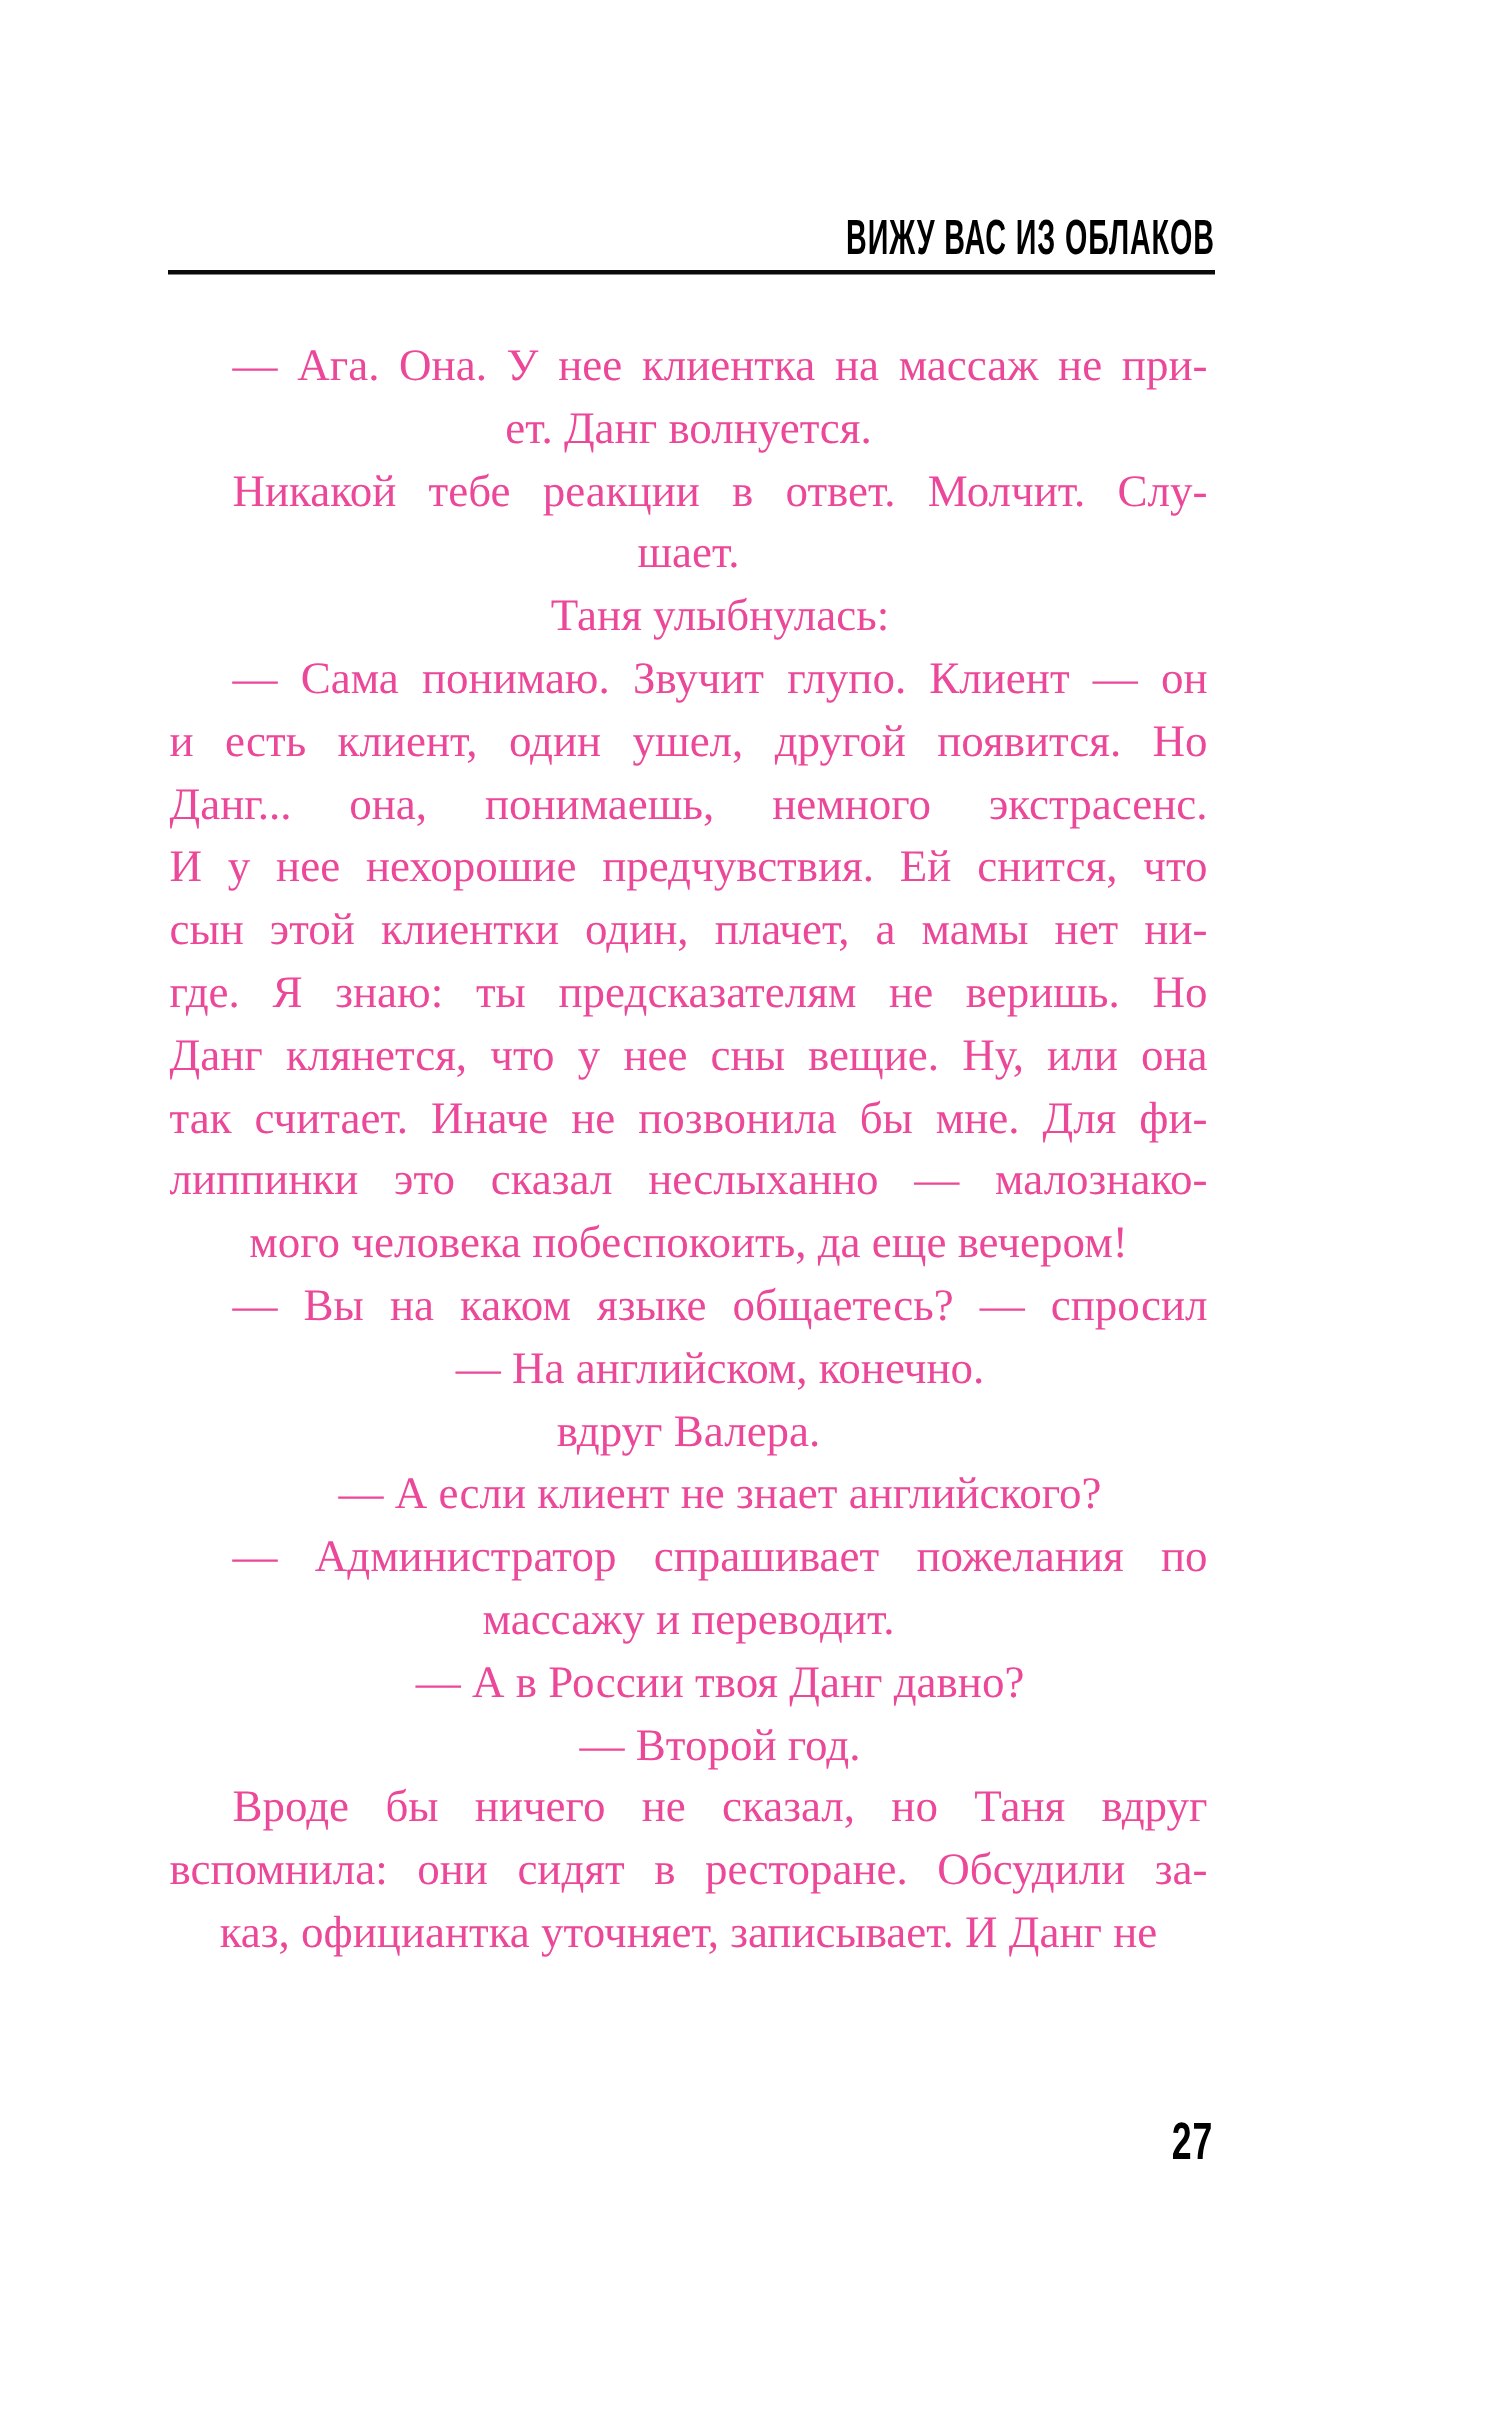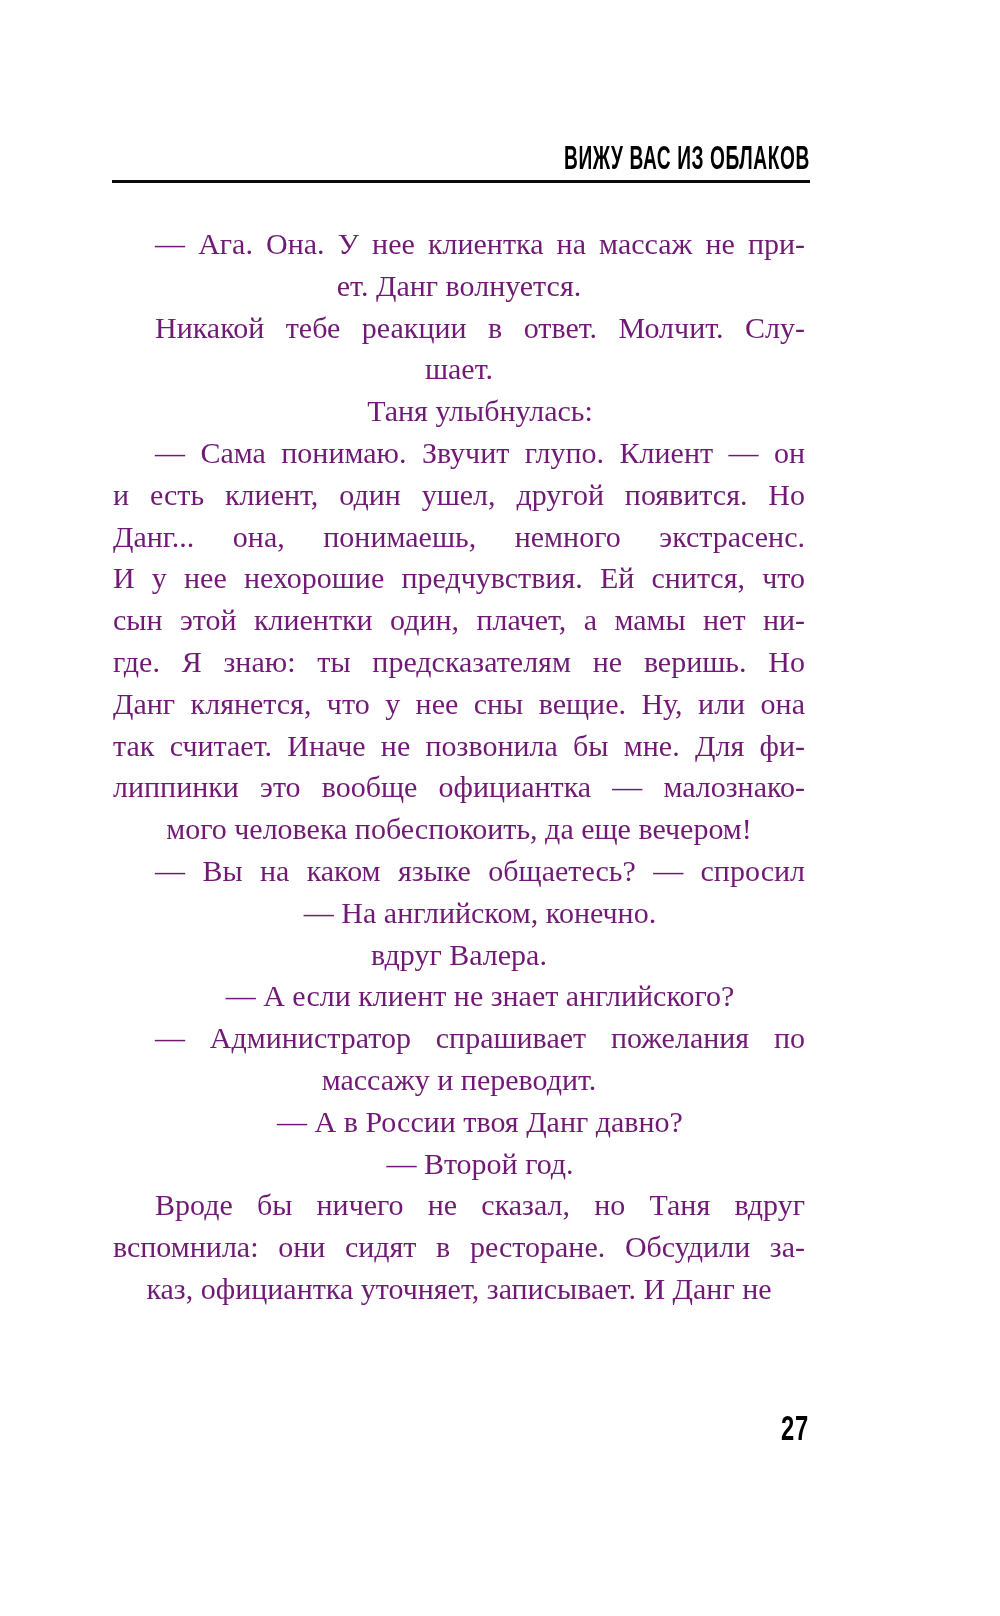--- a/index.html
+++ b/index.html
@@ -38,21 +38,21 @@
     height: 3px;
     background: #0a0a0a;
   }
   .body-text {
     position: absolute;
     left: 113px;
     top: 223px;
     width: 692px;
     font-size: 30px;
     line-height: 41.8px;
-    color: #701a75;
+    color: #ec4899;
   }
   .body-text .line {
     min-height: 41.8px;
   }
   .body-text .line.just {
     text-align: justify;
     text-align-last: justify;
   }
   .body-text .line.last {
     text-align: center;
@@ -88,21 +88,21 @@
       <div class="line last">шает.</div>
       <div class="line indent last">Таня улыбнулась:</div>
       <div class="line indent just">— Сама понимаю. Звучит глупо. Клиент — он</div>
       <div class="line just">и есть клиент, один ушел, другой появится. Но</div>
       <div class="line just">Данг... она, понимаешь, немного экстрасенс.</div>
       <div class="line just">И у нее нехорошие предчувствия. Ей снится, что</div>
       <div class="line just">сын этой клиентки один, плачет, а мамы нет ни-</div>
       <div class="line just">где. Я знаю: ты предсказателям не веришь. Но</div>
       <div class="line just">Данг клянется, что у нее сны вещие. Ну, или она</div>
       <div class="line just">так считает. Иначе не позвонила бы мне. Для фи-</div>
-      <div class="line just">липпинки это вообще официантка — малознако-</div>
+      <div class="line just">липпинки это сказал неслыханно — малознако-</div>
       <div class="line last">мого человека побеспокоить, да еще вечером!</div>
       <div class="line indent just">— Вы на каком языке общаетесь? — спросил</div>
       <div class="line indent last">— На английском, конечно.</div>
       <div class="line last">вдруг Валера.</div>
       <div class="line indent last">— А если клиент не знает английского?</div>
       <div class="line indent just">— Администратор спрашивает пожелания по</div>
       <div class="line last">массажу и переводит.</div>
       <div class="line indent last">— А в России твоя Данг давно?</div>
       <div class="line indent last">— Второй год.</div>
       <div class="line indent just">Вроде бы ничего не сказал, но Таня вдруг</div>

